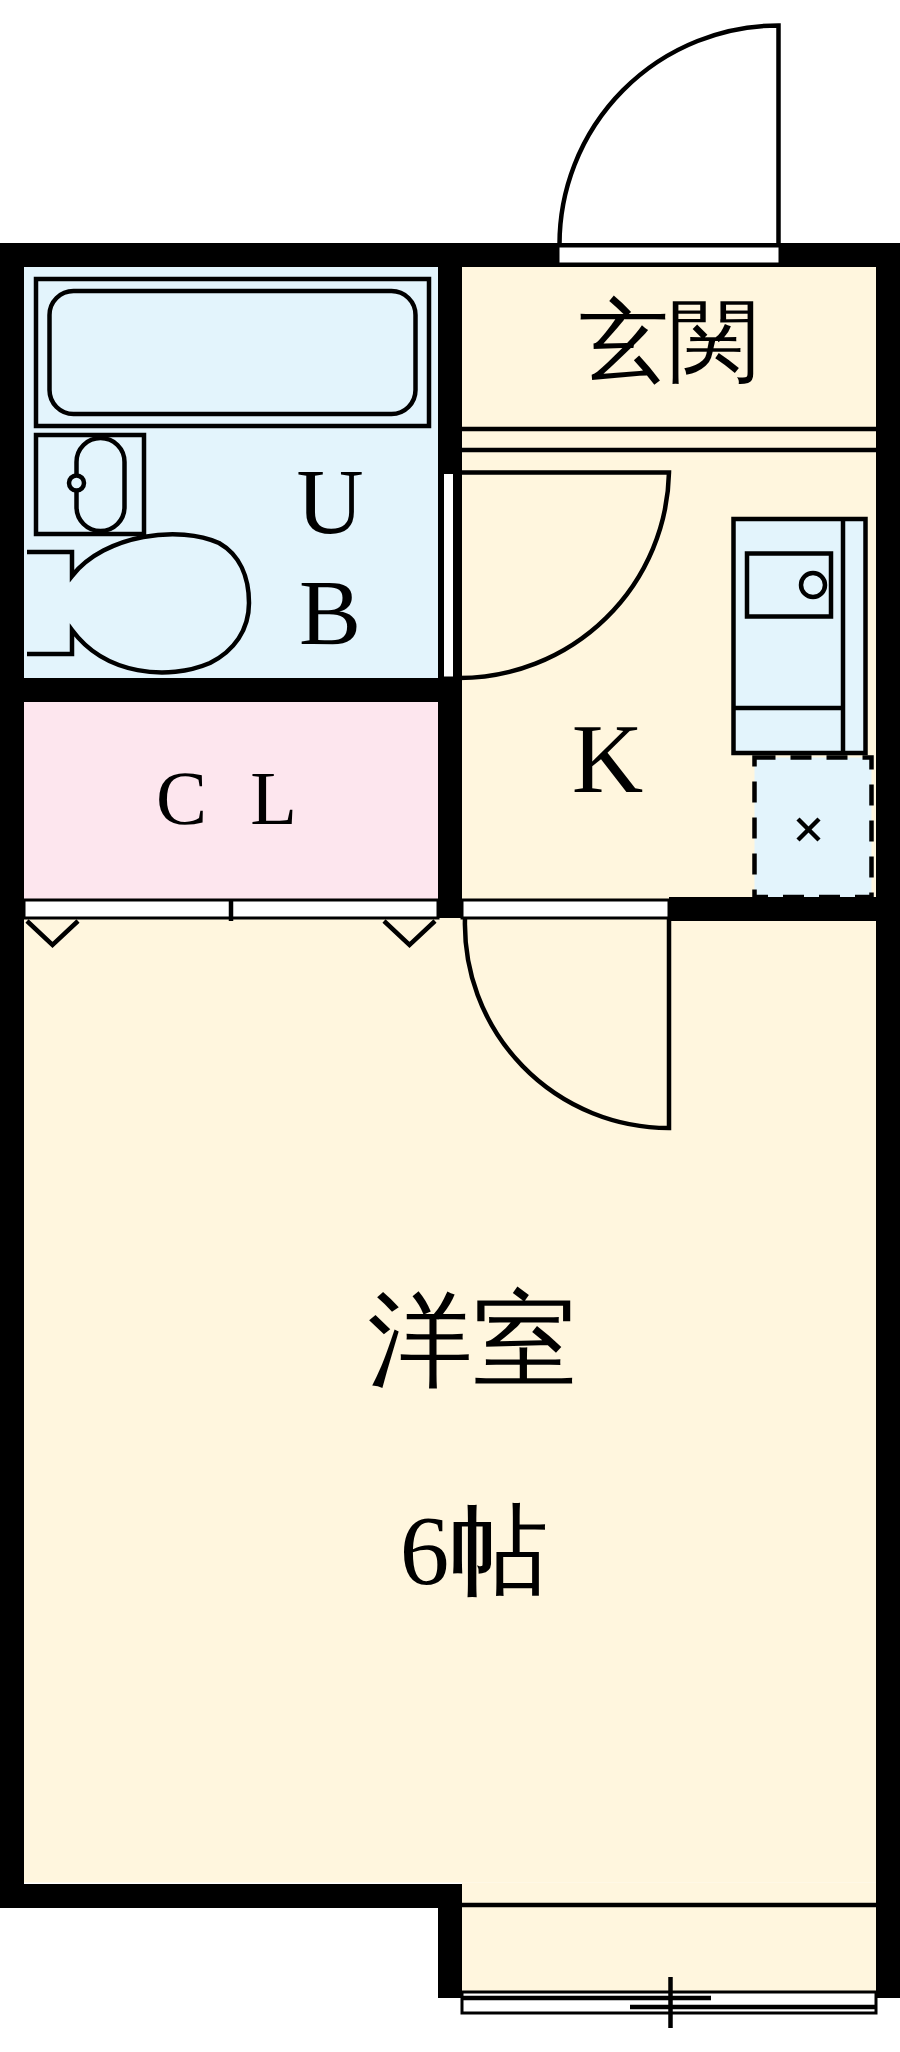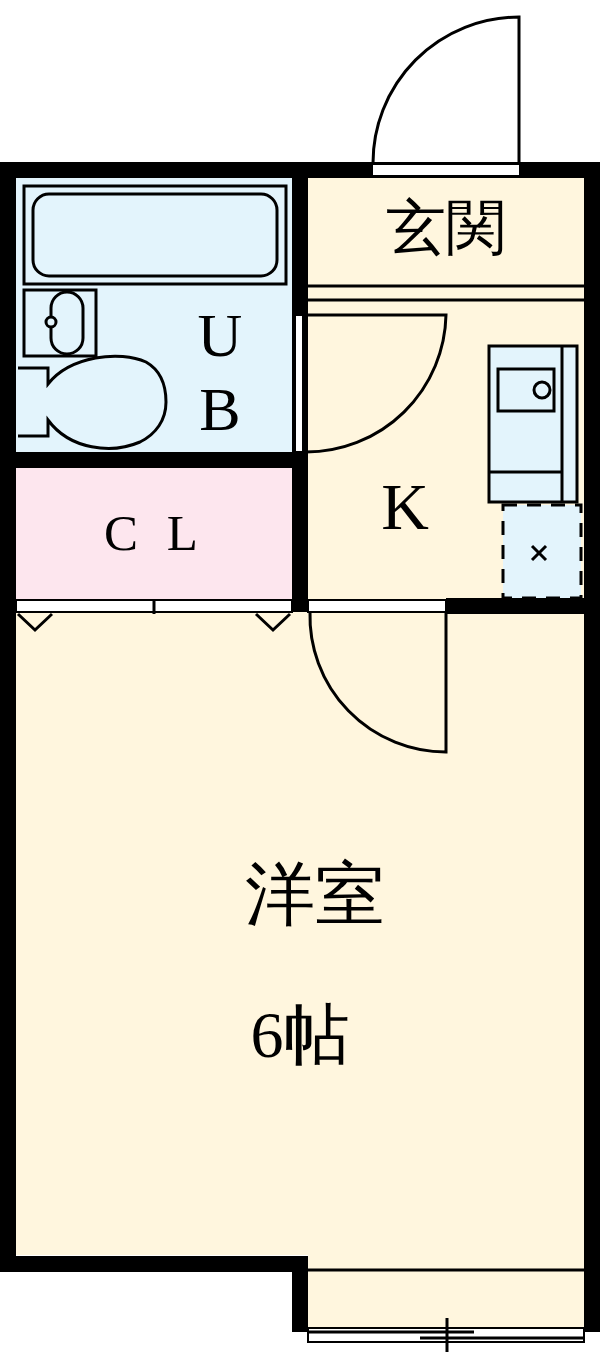--- a/index.html
+++ b/index.html
@@ -81,13 +81,13 @@
     <line x1="447" y1="1318" x2="447" y2="1352" stroke="#000" stroke-width="3"></line>
   </g>
 </svg>
 
 <div class="lbl" style="left:360px;top:198px;width:172px;font-size:60px;">玄関</div>
 <div class="lbl" style="left:190px;top:304px;width:60px;font-size:62px;">U</div>
 <div class="lbl" style="left:190px;top:378px;width:60px;font-size:62px;">B</div>
 <div class="lbl" style="left:370px;top:474px;width:70px;font-size:66px;">K</div>
 <div class="lbl" style="left:70px;top:508px;width:170px;font-size:51px;letter-spacing:8px;">C L</div>
 <div class="lbl" style="left:220px;top:840px;width:190px;font-size:70px;margin-top:20px;">洋室</div>
-<div class="lbl" style="left:220px;top:1002px;width:160px;font-size:66px;">6帖</div>
+<div class="lbl" style="left:236px;top:1002px;width:160px;font-size:66px;">6帖</div>
 
 </body></html>

